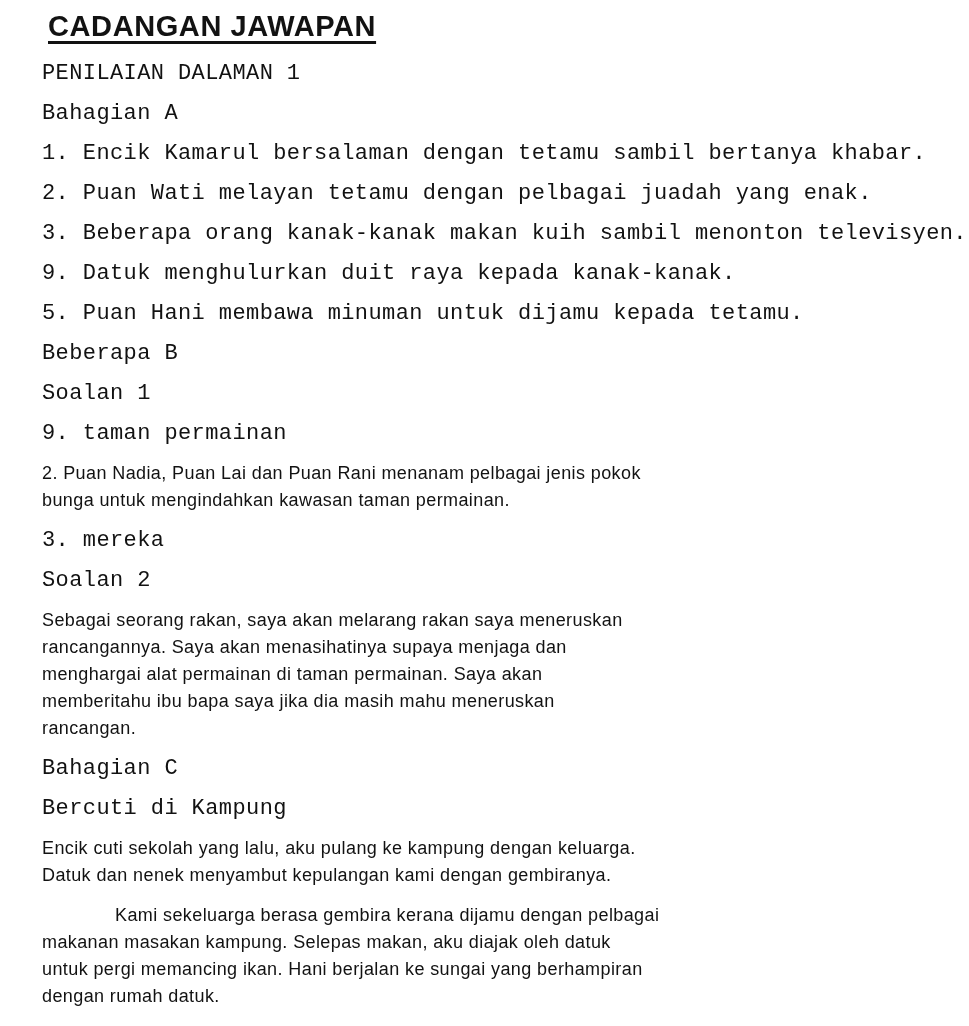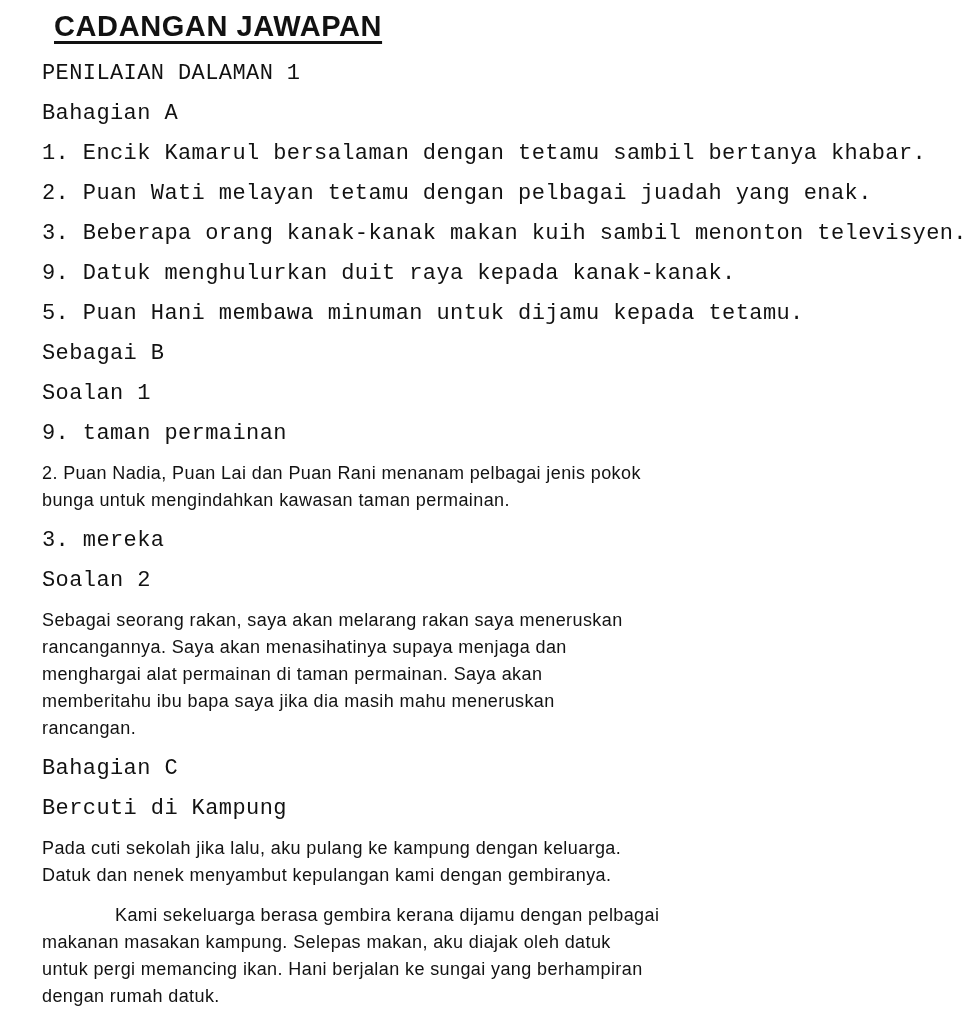--- a/index.html
+++ b/index.html
@@ -20,21 +20,21 @@
     width: 100%;
     height: 100%;
     padding: 8px 28px 0 42px;
   }
 
   .doc-title {
     font-size: 29px;
     font-weight: 700;
     line-height: 36px;
     letter-spacing: 0.6px;
-    margin: 0 0 16px 12px;
+    margin: 0 0 16px 6px;
     white-space: nowrap;
   }
   .doc-title .underlined {
     text-decoration: underline;
     text-decoration-thickness: 2.5px;
     text-underline-offset: 5px;
   }
 
   .block {
     font-size: 22px;
@@ -64,21 +64,21 @@
   <p class="block">PENILAIAN DALAMAN 1</p>
 
   <p class="block">Bahagian A</p>
 
   <p class="block">1. Encik Kamarul bersalaman dengan tetamu sambil bertanya khabar.</p>
   <p class="block">2. Puan Wati melayan tetamu dengan pelbagai juadah yang enak.</p>
   <p class="block">3. Beberapa orang kanak-kanak makan kuih sambil menonton televisyen.</p>
   <p class="block">9. Datuk menghulurkan duit raya kepada kanak-kanak.</p>
   <p class="block">5. Puan Hani membawa minuman untuk dijamu kepada tetamu.</p>
 
-  <p class="block">Sebagai B</p>
+  <p class="block">Beberapa B</p>
 
   <p class="block">Soalan 1</p>
 
   <p class="block">9. taman permainan</p>
 
   <div class="para">
     <div class="line">2. Puan Nadia, Puan Lai dan Puan Rani menanam pelbagai jenis pokok</div>
     <div class="line">bunga untuk mengindahkan kawasan taman permainan.</div>
   </div>
 
@@ -92,21 +92,21 @@
     <div class="line">menghargai alat permainan di taman permainan. Saya akan</div>
     <div class="line">memberitahu ibu bapa saya jika dia masih mahu meneruskan</div>
     <div class="line">rancangan.</div>
   </div>
 
   <p class="block">Bahagian C</p>
 
   <p class="block">Bercuti di Kampung</p>
 
   <div class="para">
-    <div class="line">Pada cuti sekolah jika lalu, aku pulang ke kampung dengan keluarga.</div>
+    <div class="line">Encik cuti sekolah yang lalu, aku pulang ke kampung dengan keluarga.</div>
     <div class="line">Datuk dan nenek menyambut kepulangan kami dengan gembiranya.</div>
   </div>
 
   <div class="para">
     <div class="line indent-first">Kami sekeluarga berasa gembira kerana dijamu dengan pelbagai</div>
     <div class="line">makanan masakan kampung. Selepas makan, aku diajak oleh datuk</div>
     <div class="line">untuk pergi memancing ikan. Hani berjalan ke sungai yang berhampiran</div>
     <div class="line">dengan rumah datuk.</div>
   </div>
 

